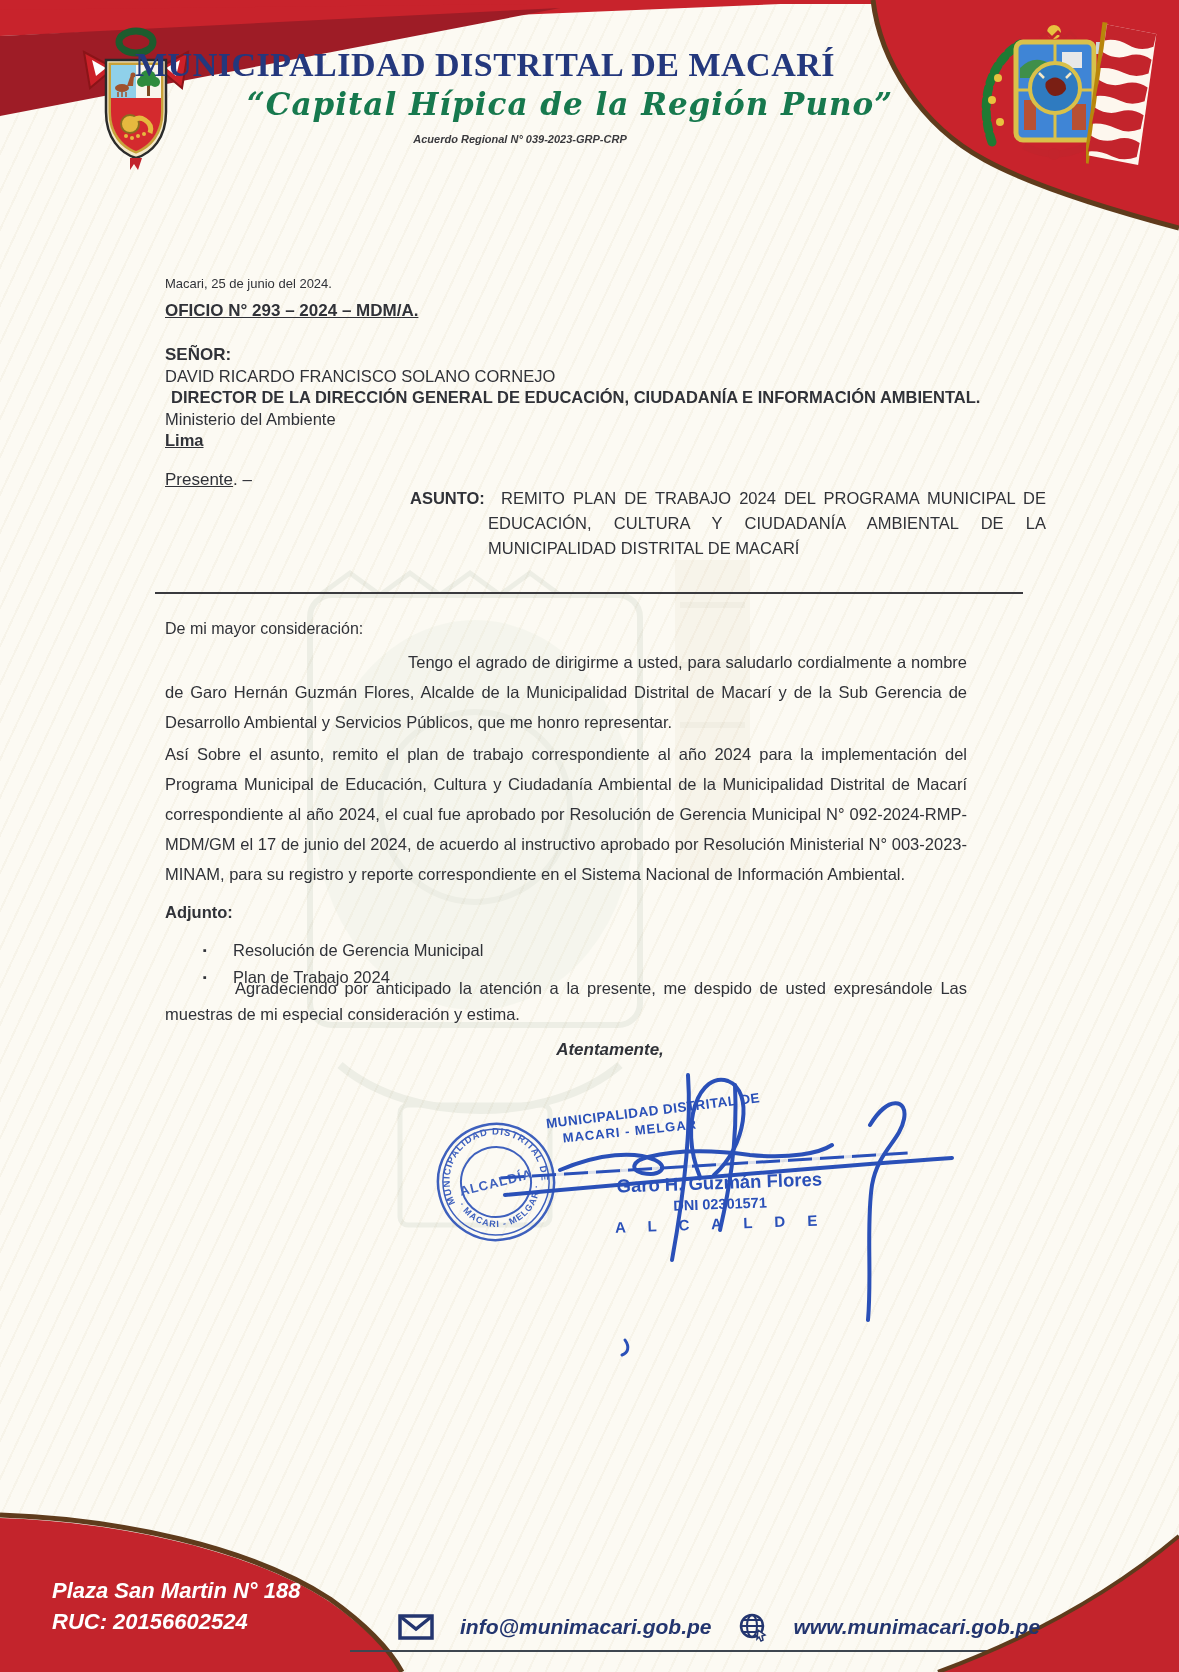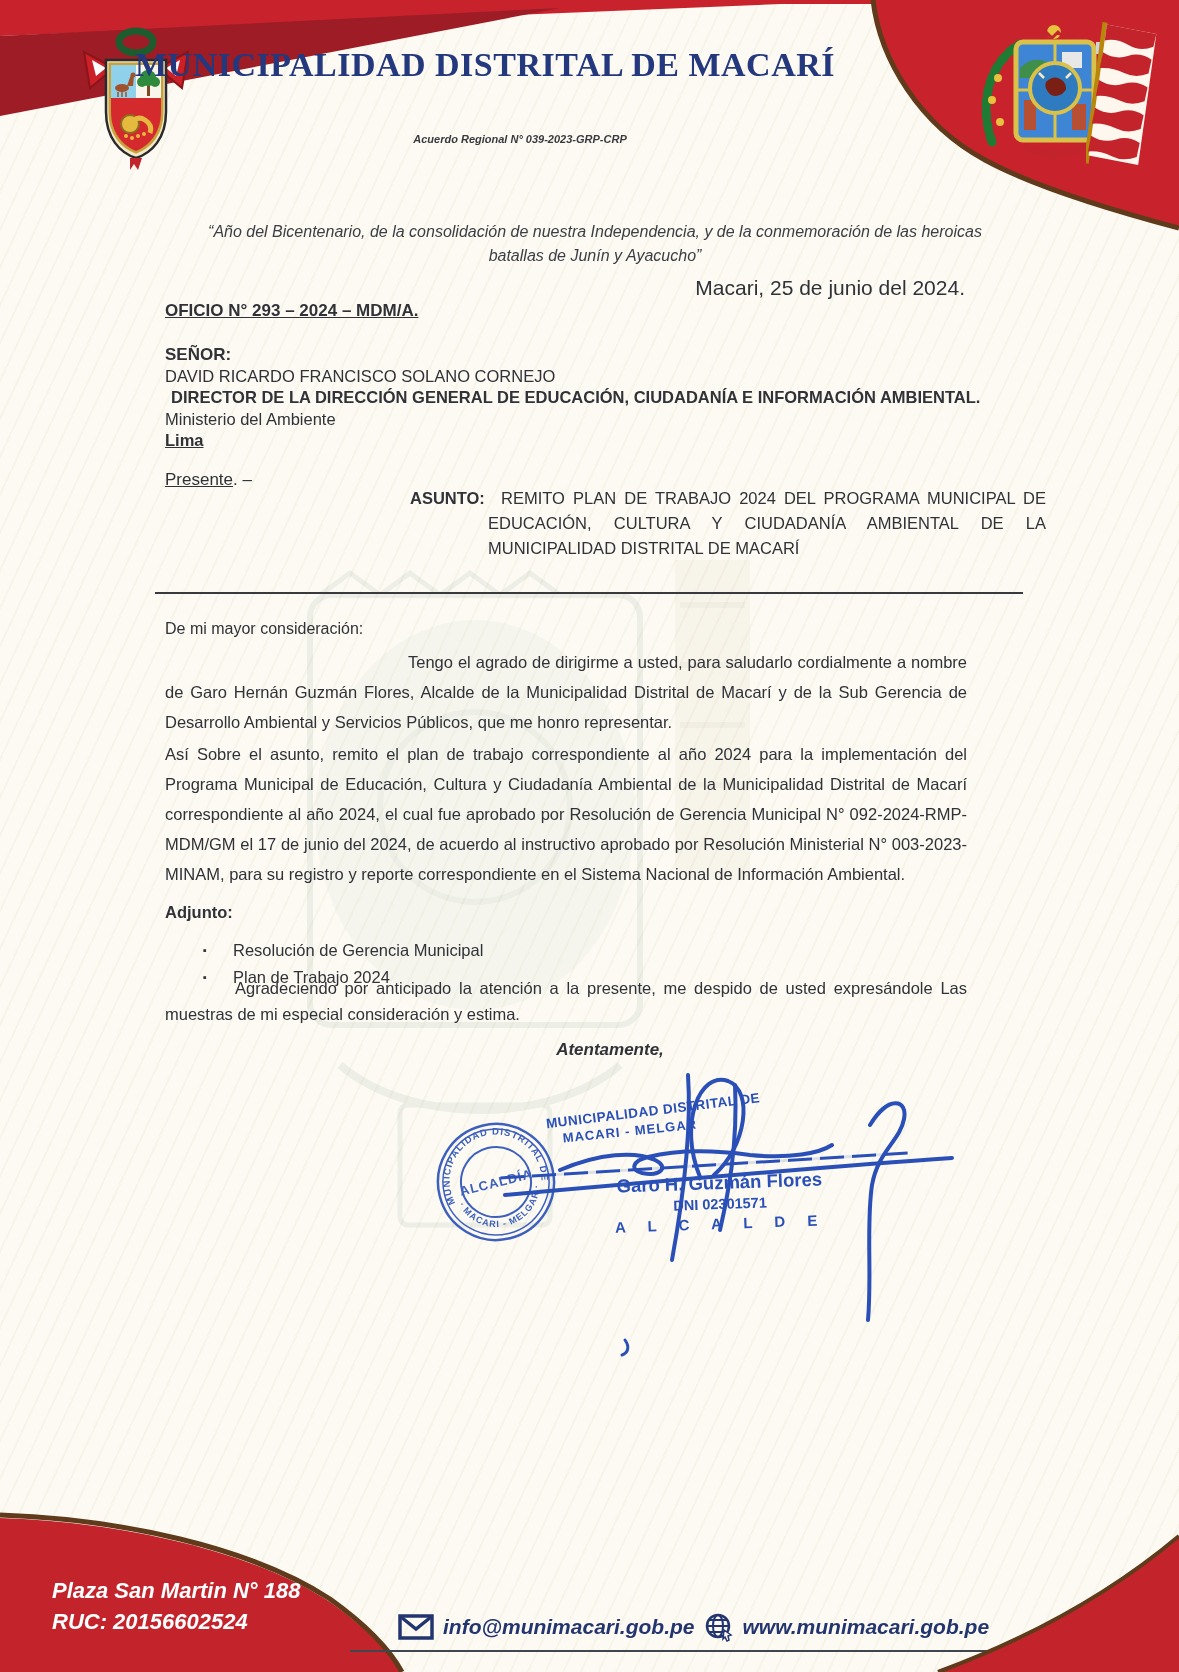--- a/index.html
+++ b/index.html
@@ -20,21 +20,21 @@
   .hdr-title{left:130px;top:46px;width:710px;text-align:center;z-index:4;
     font-family:"Liberation Serif",serif;font-weight:bold;font-size:34px;letter-spacing:.5px;color:#24387d;}
   .hdr-sub{left:220px;top:86px;width:700px;text-align:center;z-index:4;
     font-family:"DejaVu Serif",serif;font-style:italic;font-weight:bold;font-size:31px;letter-spacing:1px;color:#17794e;}
   .hdr-acuerdo{left:170px;top:133px;width:700px;text-align:center;z-index:4;
     font-weight:bold;font-style:italic;font-size:11px;color:#3a3a3e;}
   .arms{z-index:4;}
 
   
   .quote{left:190px;top:220px;width:810px;text-align:center;font-style:italic;font-size:16px;line-height:24px;color:#3c3e44;z-index:5;}
-  .dateline{left:165px;top:276px;width:800px;text-align:right;font-size:21px;z-index:5;}
+  .dateline{left:165px;top:276px;width:800px;font-size:13px;z-index:5;}
   .oficio{left:165px;top:301px;font-weight:bold;font-size:17px;text-decoration:underline;z-index:5;}
   .r-sal{left:165px;top:345px;font-weight:bold;font-size:17px;z-index:5;}
   .r-name{left:165px;top:367px;font-size:16.5px;z-index:5;}
   .r-pos{left:165px;top:388px;font-weight:bold;font-size:16.5px;z-index:5;margin-left:6px;}
   .r-inst{left:165px;top:410px;font-size:16.5px;z-index:5;}
   .r-city{left:165px;top:431px;font-weight:bold;font-size:16.5px;text-decoration:underline;z-index:5;}
   .presente{left:165px;top:470px;font-size:17px;z-index:5;}
   .presente .u{text-decoration:underline;}
   .asunto{left:410px;top:486px;width:558px;padding-left:78px;text-indent:-78px;text-align:justify;
     font-size:16.5px;line-height:25px;z-index:5;}
@@ -67,21 +67,21 @@
 
   
   .wm{left:250px;top:545px;opacity:.09;z-index:0;}
 
   
   .foot-left{left:0;top:1500px;z-index:9;}
   .foot-right{left:930px;top:1528px;z-index:10;}
   .foot-addr{left:52px;top:1578px;color:#fff;font-weight:bold;font-style:italic;font-size:22px;z-index:11;}
   .foot-ruc{left:52px;top:1609px;color:#fff;font-weight:bold;font-style:italic;font-size:22px;z-index:11;}
   .foot-line{left:350px;top:1650px;width:829px;height:2px;background:#3e4650;z-index:9;}
-  .contact{left:398px;top:1612px;display:flex;align-items:center;gap:9px;z-index:11;
+  .contact{left:398px;top:1612px;display:flex;align-items:center;gap:26px;z-index:11;
     color:#23356f;font-weight:bold;font-style:italic;font-size:21px;}
 </style>
 </head>
 <body>
 
 <div id="page">
 
   <svg class="abs wm" width="560" height="760" viewBox="0 0 560 760">
     <ellipse cx="225" cy="270" rx="160" ry="195" fill="#b9cdb4"></ellipse>
     <rect x="60" y="50" width="330" height="430" rx="22" fill="none" stroke="#5f7a5f" stroke-width="6"></rect>
@@ -167,23 +167,23 @@
       <path d="M16,6 L66,12 L57,144 L7,138 Z" fill="#fdf7ee"></path>
       <path d="M16,6 l50,6 l-2,13 q-13,6 -25,0 t-24,-3 z" fill="#c3242c"></path>
       <path d="M14,34 q13,7 25,2 t24,2 l-2,14 q-13,6 -25,1 t-24,-3 z" fill="#c3242c"></path>
       <path d="M12,62 q13,7 25,2 t24,2 l-2,14 q-13,6 -25,1 t-24,-3 z" fill="#c3242c"></path>
       <path d="M10,90 q13,7 25,2 t24,2 l-2,14 q-13,6 -25,1 t-24,-3 z" fill="#c3242c"></path>
       <path d="M8,118 q13,7 25,2 t24,2 l-2,14 q-13,6 -25,1 t-24,-3 z" fill="#c3242c"></path>
     </g>
   </svg>
 
   <div class="abs hdr-title">MUNICIPALIDAD DISTRITAL DE MACARÍ</div>
+  <div class="abs hdr-sub">“Capital Hípica de la Región Puno”</div>
   <div class="abs hdr-acuerdo">Acuerdo Regional N° 039-2023-GRP-CRP</div>
 
-  <div class="abs quote">“Año del Bicentenario, de la consolidación de nuestra Independencia, y de la conmemoración de las heroicas batallas de Junín y Ayacucho”</div>
   <div class="abs dateline">Macari, 25 de junio del 2024.</div>
   <div class="abs oficio">OFICIO N° 293 – 2024 – MDM/A.</div>
 
   <div class="abs r-sal">SEÑOR:</div>
   <div class="abs r-name">DAVID RICARDO FRANCISCO SOLANO CORNEJO</div>
   <div class="abs r-pos">DIRECTOR DE LA DIRECCIÓN GENERAL DE EDUCACIÓN, CIUDADANÍA E INFORMACIÓN AMBIENTAL.</div>
   <div class="abs r-inst">Ministerio del Ambiente</div>
   <div class="abs r-city">Lima</div>
 
   <div class="abs presente"><span class="u">Presente</span><span>. –</span></div>

